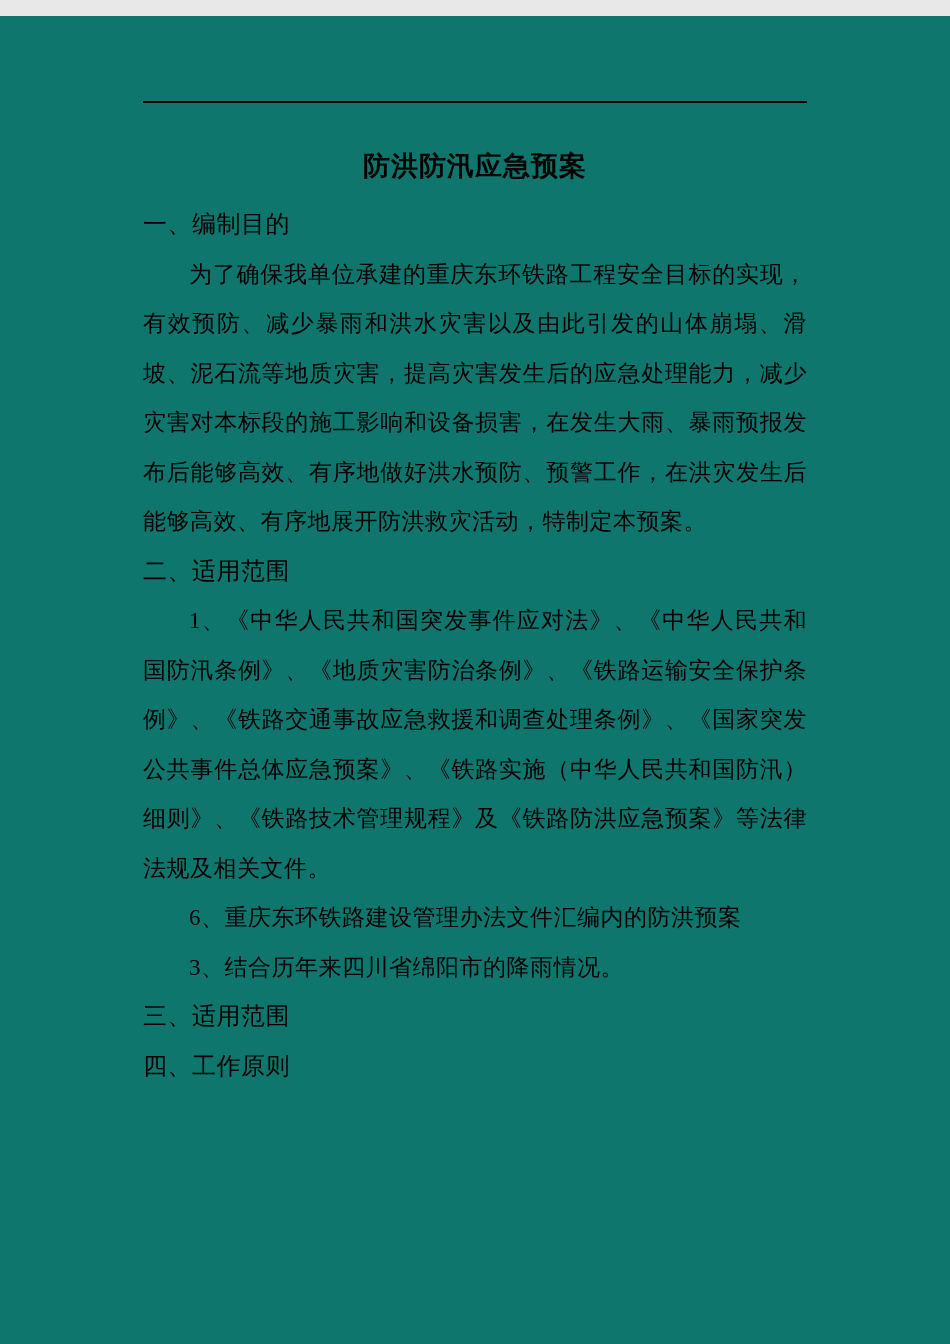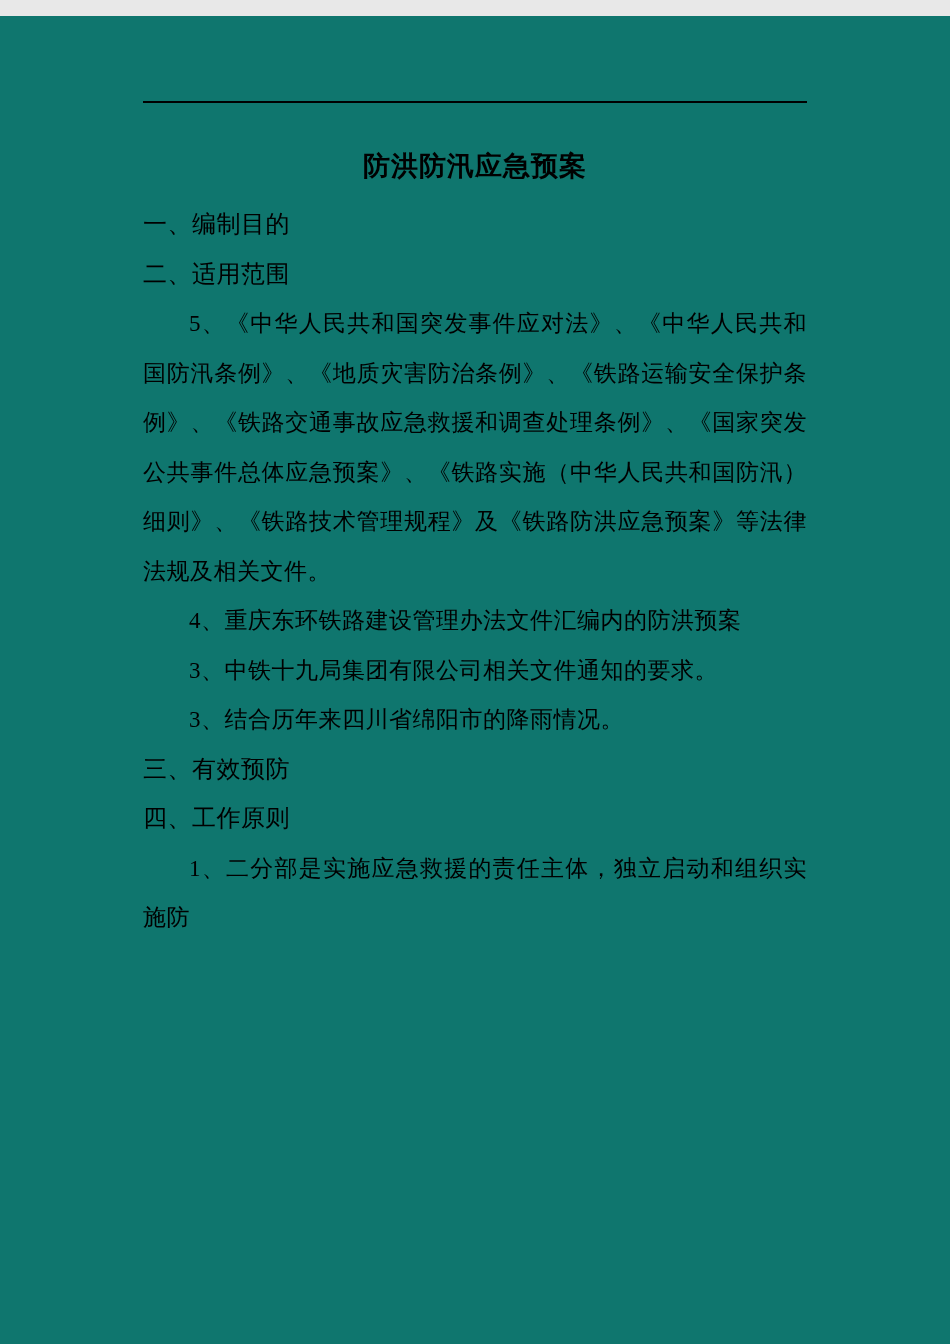--- a/index.html
+++ b/index.html
@@ -61,26 +61,25 @@
 </head>
 <body>
 
 <div class="page">
   <div class="header-rule"></div>
   <div class="content">
 
     <h1 class="doc-title">防洪防汛应急预案</h1>
 
     <h2 class="heading first">一、编制目的</h2>
+    <p class="para">为了确保我单位承建的重庆东环铁路工程安全目标的实现，有效预防、减少暴雨和洪水灾害以及由此引发的山体崩塌、滑坡、泥石流等地质灾害，提高灾害发生后的应急处理能力，减少灾害对本标段的施工影响和设备损害，在发生大雨、暴雨预报发布后能够高效、有序地做好洪水预防、预警工作，在洪灾发生后能够高效、有序地展开防洪救灾活动，特制定本预案。</p>
 
     <h2 class="heading">二、适用范围</h2>
-    <p class="para">5、《中华人民共和国突发事件应对法》、《中华人民共和国防汛条例》、《地质灾害防治条例》、《铁路运输安全保护条例》、《铁路交通事故应急救援和调查处理条例》、《国家突发公共事件总体应急预案》、《铁路实施（中华人民共和国防汛）细则》、《铁路技术管理规程》及《铁路防洪应急预案》等法律法规及相关文件。</p>
-    <p class="para">4、重庆东环铁路建设管理办法文件汇编内的防洪预案</p>
-    <p class="para">3、中铁十九局集团有限公司相关文件通知的要求。</p>
+    <p class="para">1、《中华人民共和国突发事件应对法》、《中华人民共和国防汛条例》、《地质灾害防治条例》、《铁路运输安全保护条例》、《铁路交通事故应急救援和调查处理条例》、《国家突发公共事件总体应急预案》、《铁路实施（中华人民共和国防汛）细则》、《铁路技术管理规程》及《铁路防洪应急预案》等法律法规及相关文件。</p>
+    <p class="para">6、重庆东环铁路建设管理办法文件汇编内的防洪预案</p>
     <p class="para">3、结合历年来四川省绵阳市的降雨情况。</p>
 
-    <h2 class="heading">三、有效预防</h2>
+    <h2 class="heading">三、适用范围</h2>
 
     <h2 class="heading">四、工作原则</h2>
-    <p class="para">1、二分部是实施应急救援的责任主体，独立启动和组织实施防</p>
 
   </div>
 </div>
 
 </body></html>

